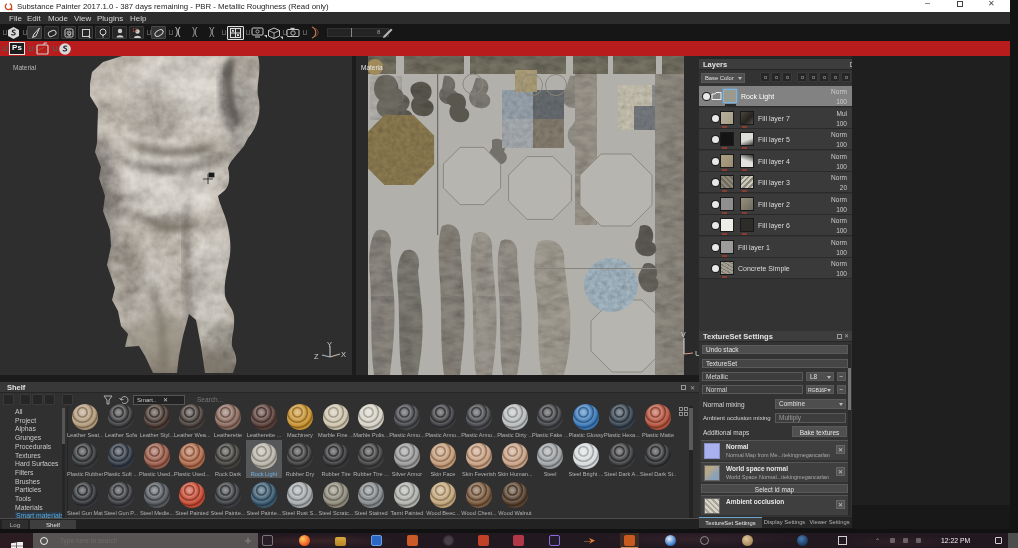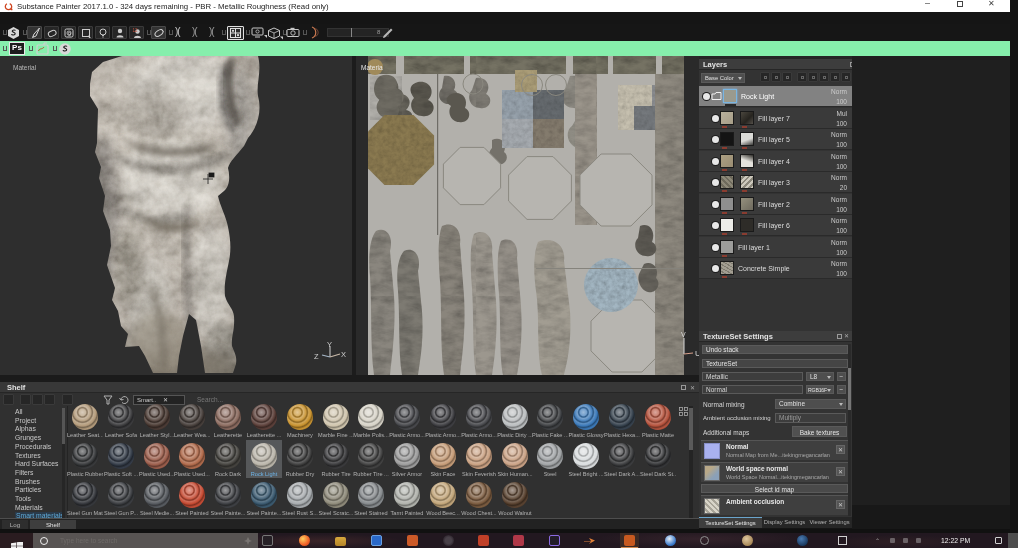--- a/index.html
+++ b/index.html
@@ -7,21 +7,21 @@
   body, div, span { font-family:"Liberation Sans", sans-serif; }
   .abs { position:absolute; }
   #root { position:relative; width:1018px; height:548px; background:#151515; }
 
   
   #titlebar { left:0; top:0; width:1010px; height:12px; background:#ffffff; }
   #titlebar .title { left:17px; top:1.5px; font-size:7.8px; color:#1c1c1c; }
   #menubar { left:0; top:12px; width:1010px; height:12px; background:#2d2d2d; }
   .menuitem { top:2px; font-size:8px; color:#d6d6d6; }
   #toolbar1 { left:0; top:24px; width:1010px; height:17px; background:#161616; }
-  #toolbar2 { left:0; top:41px; width:1010px; height:15px; background:#86efac; }
+  #toolbar2 { left:0; top:41px; width:1010px; height:15px; background:#b91c1c; }
   .tbtn { top:2px; height:13px; background:#262626; border:1px solid #3a3a3a; border-radius:1px; color:#cfcfcf; text-align:center; }
   .tbtn.g::after { content:""; position:absolute; left:2.5px; top:2.5px; right:2.5px; bottom:2.5px; border:1px solid #666666; }
   .handle { top:6px; width:4px; height:5px; border:1px solid #555; border-top:none; color:#555; }
 
   
   #vp3d { left:0; top:56px; width:352px; height:319px; background:#2e2e2e; overflow:hidden; }
   #vpdiv { left:352px; top:56px; width:4px; height:319px; background:#1c1c1c; }
   #vp2d { left:356px; top:56px; width:343px; height:319px; background:#2a2a2a; overflow:hidden; }
   #vpbottom { left:0; top:375px; width:699px; height:7px; background:#1b1b1b; }
   .vplabel { font-size:6.5px; color:#b8b8b8; }
@@ -60,26 +60,34 @@
 </style>
 </head>
 <body>
 <div id="root">
 
   <div id="titlebar" class="abs">
     <svg class="abs" style="left:4px;top:2px" width="9" height="9" viewBox="0 0 9 9">
       <circle cx="4.5" cy="4.5" r="3.2" fill="none" stroke="#cf4520" stroke-width="1.3" stroke-dasharray="13 3"></circle>
       <circle cx="7.6" cy="7.4" r="0.9" fill="#cf4520"></circle>
     </svg>
-    <span class="abs title">Substance Painter 2017.1.0 - 324 days remaining - PBR - Metallic Roughness (Read only)</span>
+    <span class="abs title">Substance Painter 2017.1.0 - 387 days remaining - PBR - Metallic Roughness (Read only)</span>
     <span class="abs" style="left:925px;top:-2px;font-size:9px;color:#444">–</span>
     <span class="abs" style="left:957px;top:1.2px;width:5.5px;height:5.5px;border:1px solid #444"></span>
     <span class="abs" style="left:988px;top:-1px;font-size:8px;color:#444">✕</span>
   </div>
 
+  <div id="menubar" class="abs">
+    <span class="abs menuitem" style="left:9px">File</span>
+    <span class="abs menuitem" style="left:27px">Edit</span>
+    <span class="abs menuitem" style="left:48px">Mode</span>
+    <span class="abs menuitem" style="left:74px">View</span>
+    <span class="abs menuitem" style="left:97px">Plugins</span>
+    <span class="abs menuitem" style="left:130px">Help</span>
+  </div>
 
   <div id="toolbar1" class="abs">
     <span class="abs handle" style="left:3px"></span>
 
     <svg class="abs" style="left:6px;top:2px" width="15" height="14" viewBox="0 0 15 14">
       <path d="M7.5 1 L13 4 L13 10 L7.5 13 L2 10 L2 4 Z" fill="#d8d8d8"></path>
       <path d="M9.5 4.5 C9 3.8 6.5 3.7 6.2 5 C6 6.3 9.3 6.2 9.2 7.8 C9.1 9.3 5.8 9.3 5.5 8.2" stroke="#161616" stroke-width="1.1" fill="none"></path>
     </svg>
     <span class="abs handle" style="left:23px"></span>
 

